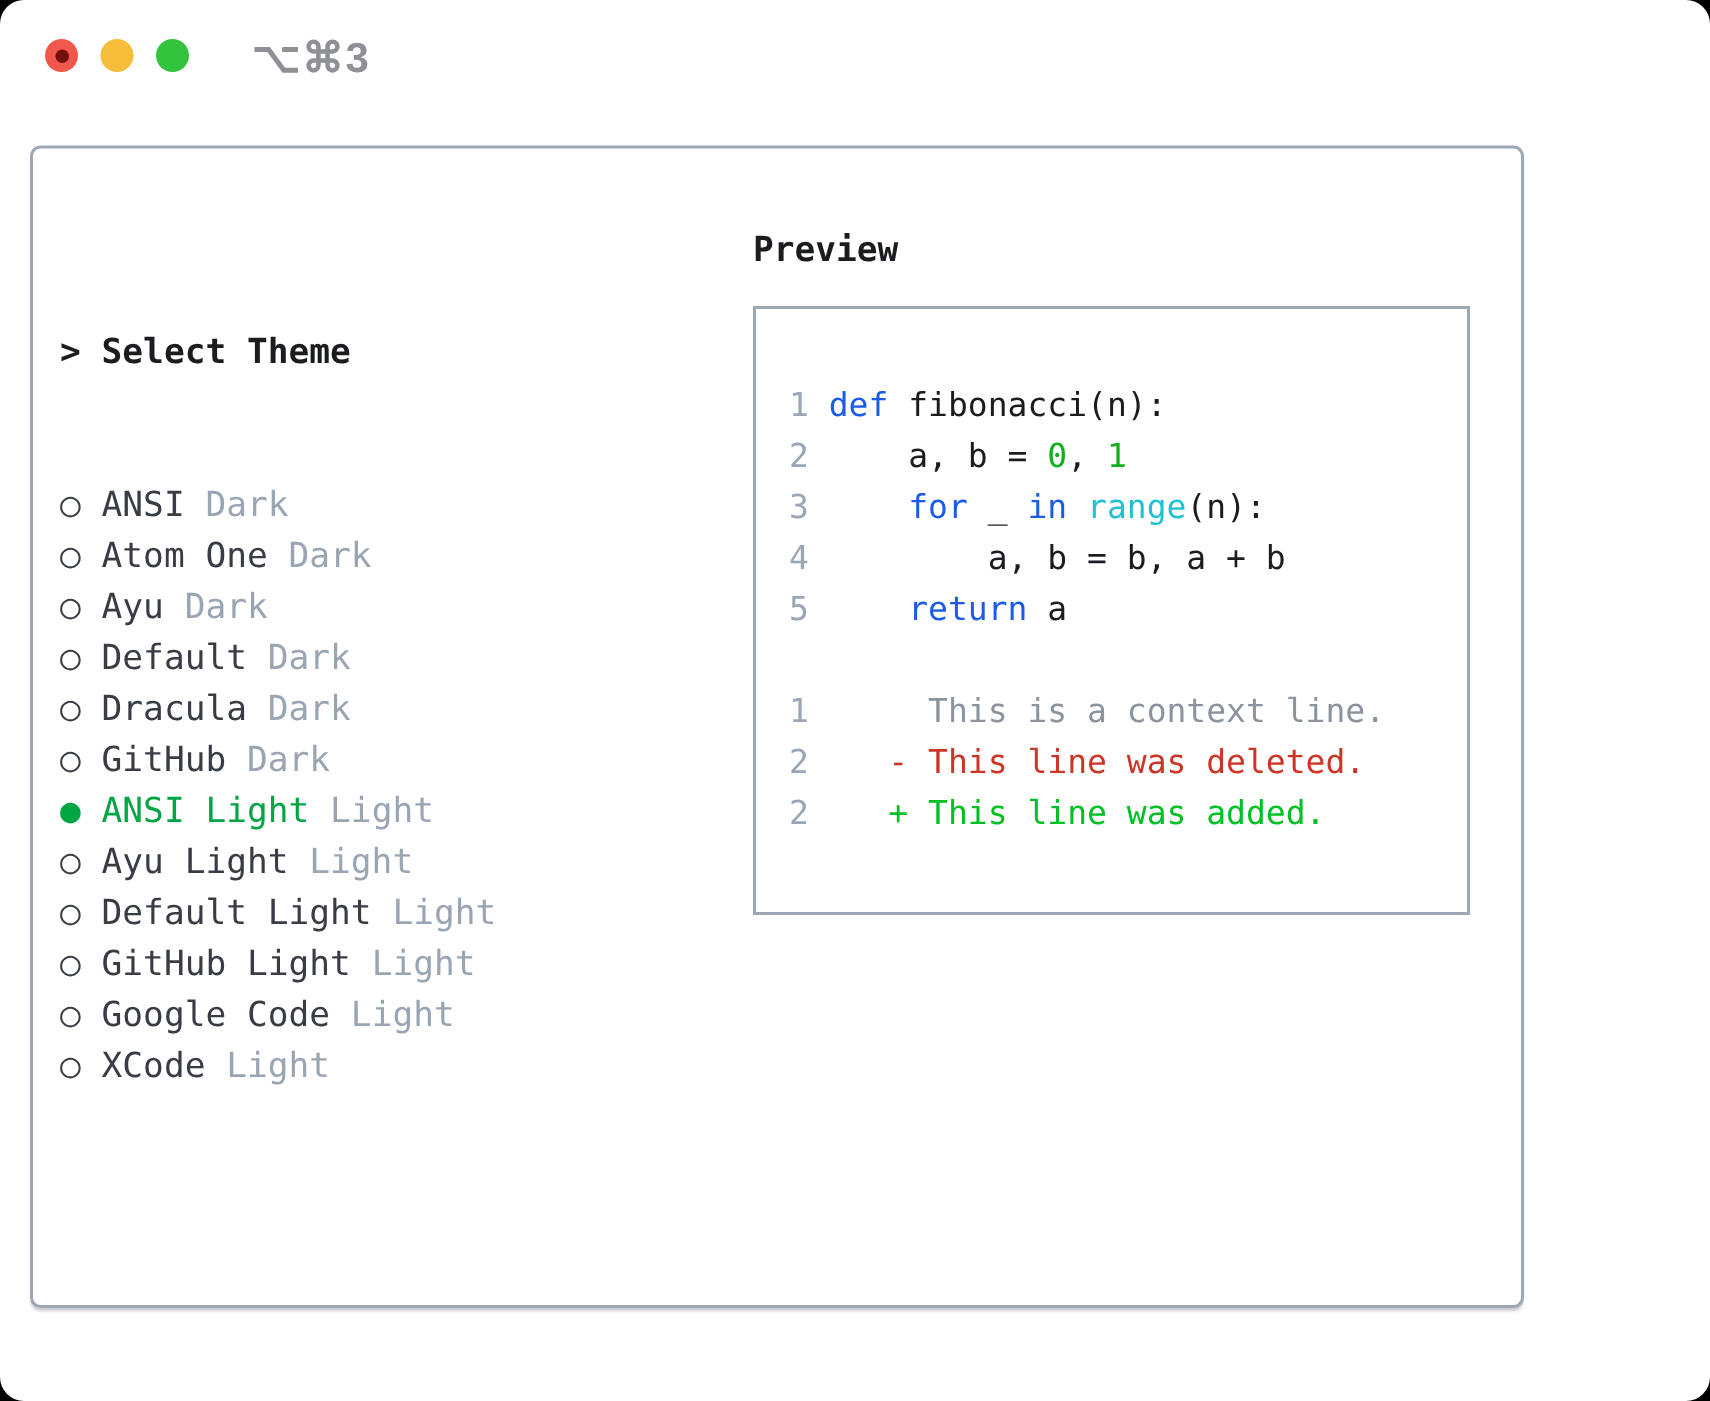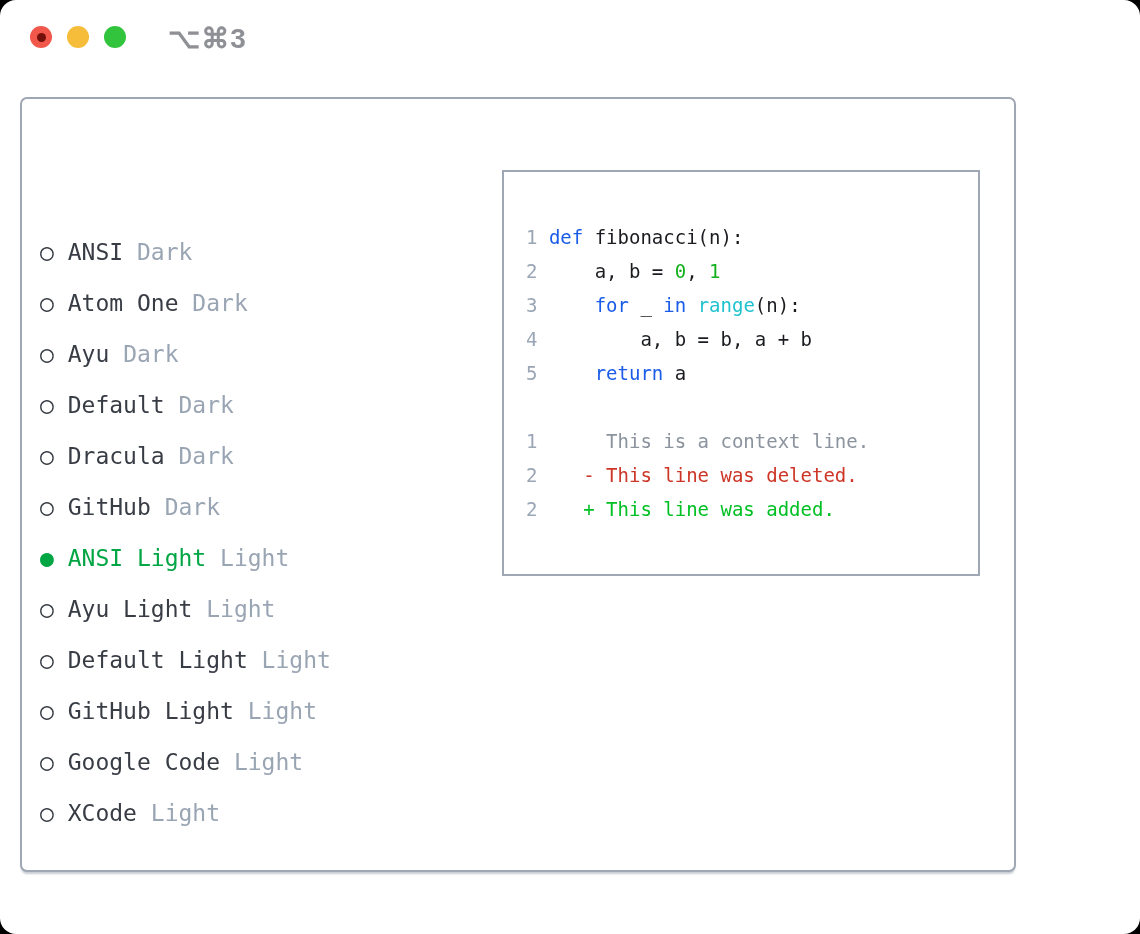--- a/index.html
+++ b/index.html
@@ -43,36 +43,36 @@
     position:absolute;left:20px;top:97px;width:996px;height:775px;
     border:2px solid var(--border);border-radius:7px;background:#fff;
     box-shadow:0 3px 2px -1px rgba(154,162,174,.55);
     display:flex;
     padding:51px 28px 0 18px;
     font-size:23px;line-height:34px;color:var(--item);
   }
   .left-col{width:462px;flex:0 0 462px;white-space:pre-wrap;}
   .right-col{flex:1;}
   .list-header{color:var(--ink);font-weight:bold;white-space:pre;}
-  .row{white-space:pre;margin-top:17px;}
+  .row{white-space:pre;}
   .row .radio{color:#3a3f46;}
   .row .vr{color:var(--muted);}
   .row.selected .radio,.row.selected .nm{color:var(--accent);}
   .spacer{height:34px;}
   .apply-header{color:var(--ink);white-space:pre;}
   
   .preview-title{color:var(--ink);font-weight:bold;white-space:pre;}
   .preview-box{
     margin-top:20px;width:478px;height:406px;
     border:2px solid var(--border);background:#fff;
     padding:48px 0 0 22px;overflow:hidden;
   }
   .preview-box pre{
     font-family:"DejaVu Sans Mono",monospace;
-    font-size:19px;line-height:34px;white-space:pre;color:var(--ink);
+    font-size:22px;line-height:34px;white-space:pre;color:var(--ink);
   }
   .ln{color:var(--gutter);}
   .tk-kw{color:var(--kw);}
   .tk-num{color:var(--num);}
   .tk-bi{color:var(--bi);}
   .tk-t{color:var(--ink);}
   .diff-context{color:#8b939e;}
   .diff-deleted{color:var(--del);}
   .diff-added{color:var(--add);}
 </style>
@@ -86,28 +86,30 @@
           <span class="dot"></span>
         </span>
       <span class="light yellow"></span>
       <span class="light green"></span>
     </div>
     <div class="window-title">⌥⌘3</div>
   </div>
 
   <div class="panel">
     <div class="left-col">
+      <div class="list-header"><span>&gt;</span> <span>Select Theme</span></div>
       <div id="theme-list"><div class="row"><span class="radio">○</span> <span class="nm">ANSI</span> <span class="vr">Dark</span></div><div class="row"><span class="radio">○</span> <span class="nm">Atom One</span> <span class="vr">Dark</span></div><div class="row"><span class="radio">○</span> <span class="nm">Ayu</span> <span class="vr">Dark</span></div><div class="row"><span class="radio">○</span> <span class="nm">Default</span> <span class="vr">Dark</span></div><div class="row"><span class="radio">○</span> <span class="nm">Dracula</span> <span class="vr">Dark</span></div><div class="row"><span class="radio">○</span> <span class="nm">GitHub</span> <span class="vr">Dark</span></div><div class="row selected"><span class="radio">●</span> <span class="nm">ANSI Light</span> <span class="vr">Light</span></div><div class="row"><span class="radio">○</span> <span class="nm">Ayu Light</span> <span class="vr">Light</span></div><div class="row"><span class="radio">○</span> <span class="nm">Default Light</span> <span class="vr">Light</span></div><div class="row"><span class="radio">○</span> <span class="nm">GitHub Light</span> <span class="vr">Light</span></div><div class="row"><span class="radio">○</span> <span class="nm">Google Code</span> <span class="vr">Light</span></div><div class="row"><span class="radio">○</span> <span class="nm">XCode</span> <span class="vr">Light</span></div></div>
       <div class="spacer"></div>
       
       
       
     </div>
 
     <div class="right-col">
+      <div class="preview-title">Preview</div>
       <div class="preview-box">
         <pre id="code-preview"><span class="ln">1 </span><span class="tk-kw">def</span><span class="tk-t"> fibonacci(n):</span>
 <span class="ln">2 </span><span class="tk-t">    a, b = </span><span class="tk-num">0</span><span class="tk-t">, </span><span class="tk-num">1</span>
 <span class="ln">3 </span><span class="tk-t">    </span><span class="tk-kw">for</span><span class="tk-t"> _ </span><span class="tk-kw">in</span><span class="tk-t"> </span><span class="tk-bi">range</span><span class="tk-t">(n):</span>
 <span class="ln">4 </span><span class="tk-t">        a, b = b, a + b</span>
 <span class="ln">5 </span><span class="tk-t">    </span><span class="tk-kw">return</span><span class="tk-t"> a</span>
 
 <span class="ln">1    </span><span class="diff-context">  This is a context line.</span>
 <span class="ln">2    </span><span class="diff-deleted">- This line was deleted.</span>
 <span class="ln">2    </span><span class="diff-added">+ This line was added.</span>

